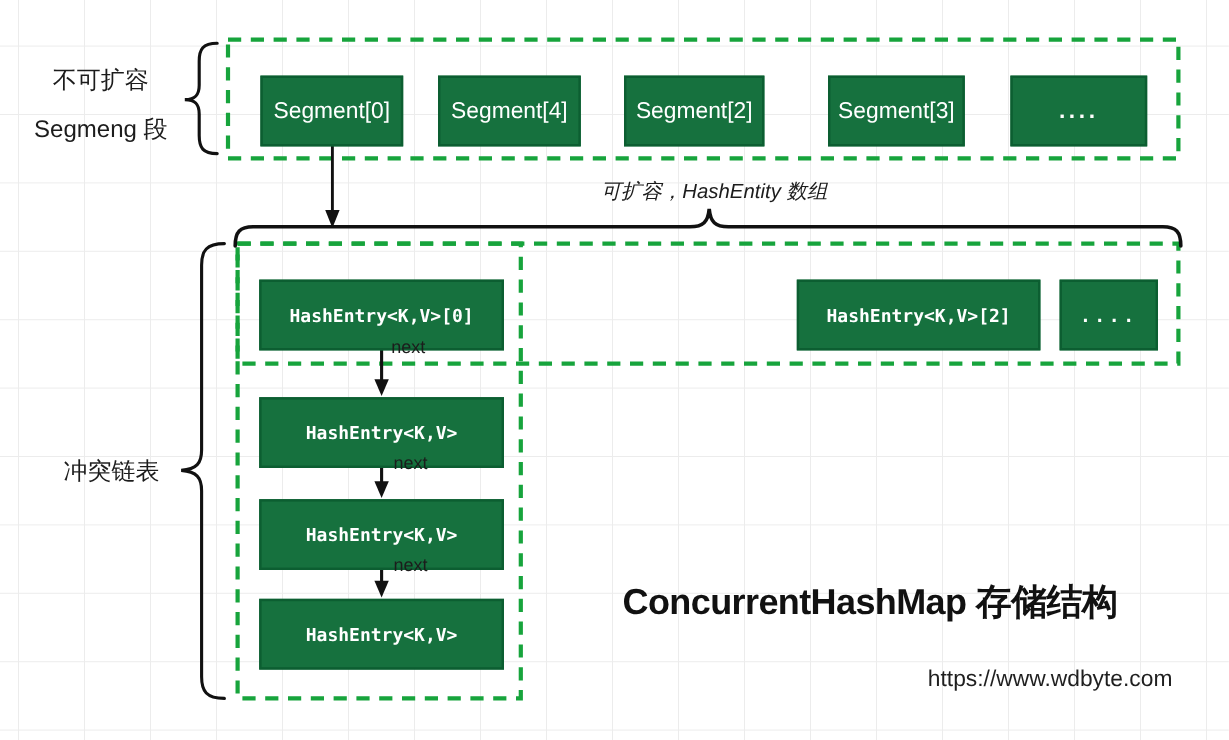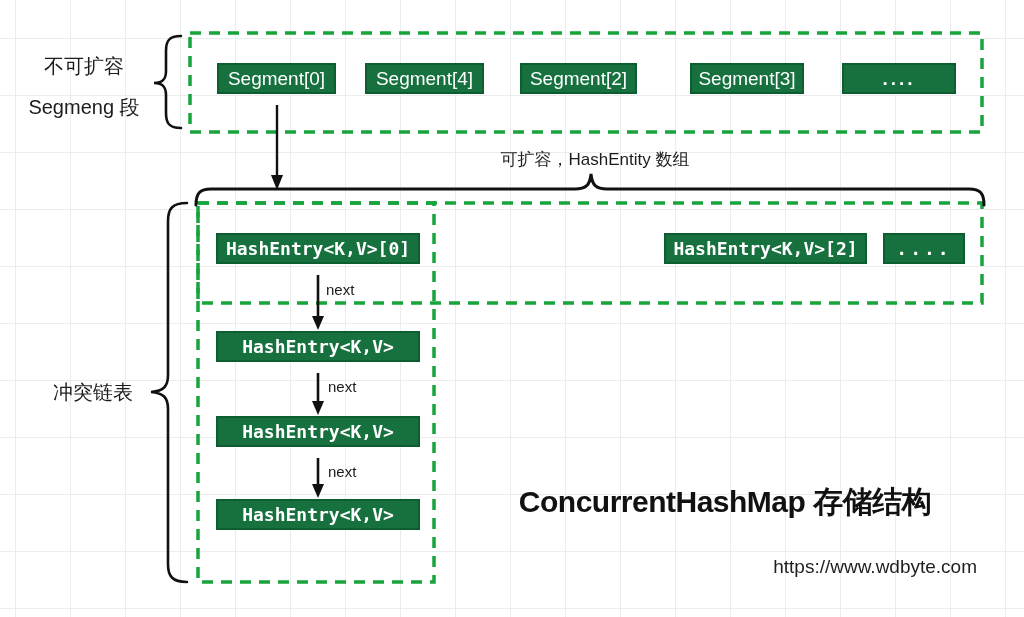--- a/index.html
+++ b/index.html
@@ -29,27 +29,27 @@
   }
   .gbox {
     position: absolute;
     background: #16713e;
     border: 2px solid #0c5e31;
     color: #ffffff;
     display: flex;
     align-items: center;
     justify-content: center;
     z-index: 2;
-    height: 31px;
+    height: 59px;
     font-size: 19px;
     white-space: nowrap;
   }
   .gbox.mono {
     font-family: "DejaVu Sans Mono", "Liberation Mono", monospace;
-    font-size: 18px;
+    font-size: 15px;
     font-weight: 700;
   }
   .gbox.dots {
     letter-spacing: 3px;
     font-weight: 700;
   }
   .side-label {
     position: absolute;
     z-index: 2;
     font-size: 20px;
@@ -57,20 +57,21 @@
     color: #1c1c1c;
     white-space: nowrap;
   }
   .brace-caption {
     position: absolute;
     z-index: 2;
     font-size: 17px;
     text-align: center;
     color: #1c1c1c;
     white-space: nowrap;
+    font-style: italic;
   }
   .next-label {
     position: absolute;
     z-index: 2;
     font-size: 15px;
     color: #1c1c1c;
     white-space: nowrap;
   }
   .title {
     position: absolute;

